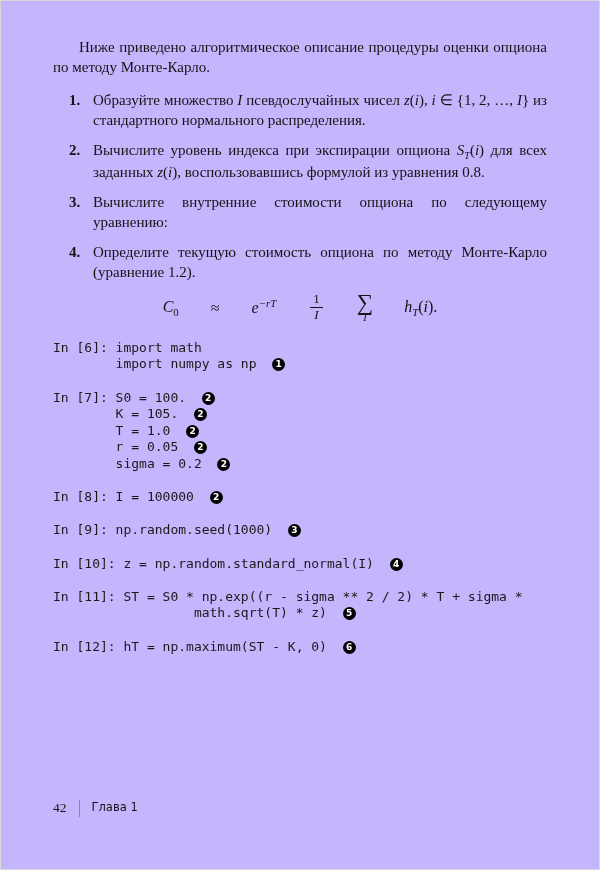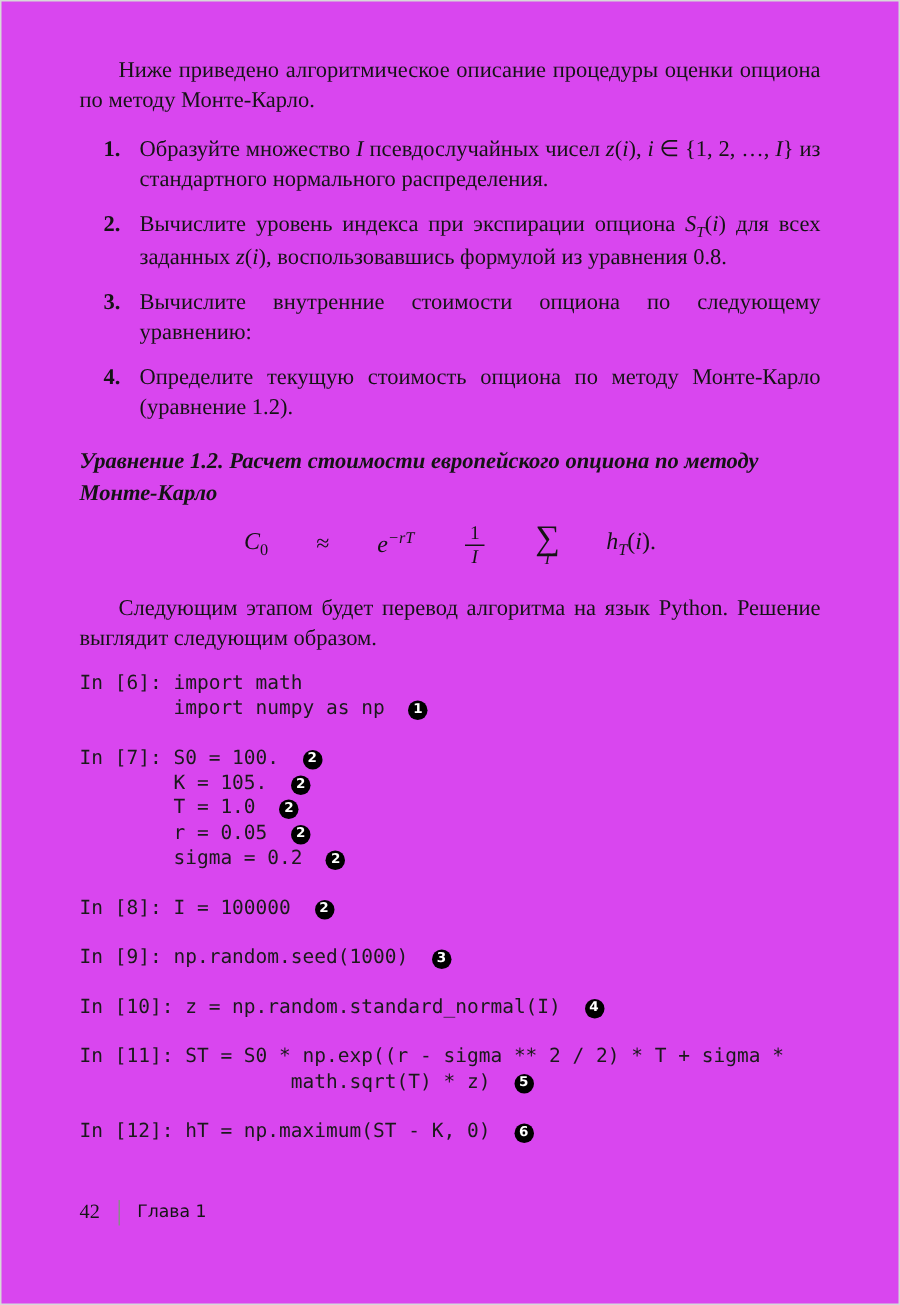--- a/index.html
+++ b/index.html
@@ -1,18 +1,18 @@
 <!DOCTYPE html>
 <html><head>
 <meta charset="utf-8">
 <style>
   html,body { margin:0; padding:0; background:#f2f2f2; }
   .page {
     width:600px; height:870px; box-sizing:border-box;
-    margin:0 auto; background:#d946ef; border:1px solid #d8d8d8;
+    margin:0 auto; background:#c4b5fd; border:1px solid #d8d8d8;
     font-family:"Liberation Serif", serif; color:#141414;
     position:relative; overflow:hidden;
   }
   .content { padding:36px 52px 0 52px; }
   p { margin:0 0 12px 0; font-size:15px; line-height:1.36; text-align:justify; }
   .indent { text-indent:26px; }
 
   .steps { margin:2px 0 4px 0; }
   .step { display:flex; margin:0 0 9px 0; }
   .step-num { font-weight:bold; font-size:15px; line-height:1.36; width:24px; flex:none; margin-left:16px; }
@@ -84,38 +84,36 @@
         </span>
       </div>
 
       <div class="step">
         <span class="step-num">4.</span>
         <span class="step-body"><span>Определите текущую стоимость опциона по методу Монте-Карло (уравнение 1.2).</span></span>
       </div>
 
     </div>
 
-    <p class="eq-heading">Уравнение 1.2. Расчет стоимости европейского опциона по методу Монте-Карло</p>
 
     <div class="formula-row">
       <span><i>C</i><sub><span>0</span></sub></span>
       <span style="white-space:pre;"> ≈ </span>
       <span><i>e</i><sup><i>−rT</i></sup></span>
       <span class="frac">
         <span class="num">1</span>
         <span class="den"><i>I</i></span>
       </span>
       <span class="sum">
         <span class="sigma">∑</span>
         <span class="under"><i>I</i></span>
       </span>
       <span><i>h</i><sub><i>T</i></sub><span>(</span><i>i</i><span>).</span></span>
     </div>
 
-    <p class="indent"><span>Следующим этапом будет перевод алгоритма на язык Python. Решение выглядит следующим образом.</span></p>
 
     <div class="code" id="code-block"><div class="code-line"><span>In [6]: import math</span></div><div class="code-line"><span>        import numpy as np  </span><span class="badge">1</span></div><div class="code-line"><span></span></div><div class="code-line"><span>In [7]: S0 = 100.  </span><span class="badge">2</span></div><div class="code-line"><span>        K = 105.  </span><span class="badge">2</span></div><div class="code-line"><span>        T = 1.0  </span><span class="badge">2</span></div><div class="code-line"><span>        r = 0.05  </span><span class="badge">2</span></div><div class="code-line"><span>        sigma = 0.2  </span><span class="badge">2</span></div><div class="code-line"><span></span></div><div class="code-line"><span>In [8]: I = 100000  </span><span class="badge">2</span></div><div class="code-line"><span></span></div><div class="code-line"><span>In [9]: np.random.seed(1000)  </span><span class="badge">3</span></div><div class="code-line"><span></span></div><div class="code-line"><span>In [10]: z = np.random.standard_normal(I)  </span><span class="badge">4</span></div><div class="code-line"><span></span></div><div class="code-line"><span>In [11]: ST = S0 * np.exp((r - sigma ** 2 / 2) * T + sigma *</span></div><div class="code-line"><span>                  math.sqrt(T) * z)  </span><span class="badge">5</span></div><div class="code-line"><span></span></div><div class="code-line"><span>In [12]: hT = np.maximum(ST - K, 0)  </span><span class="badge">6</span></div></div>
 
   </div>
 
   <div class="footer">
     <span class="page-num">42</span>
     <span class="divider"></span>
     <span class="chapter">Глава 1</span>
   </div>

